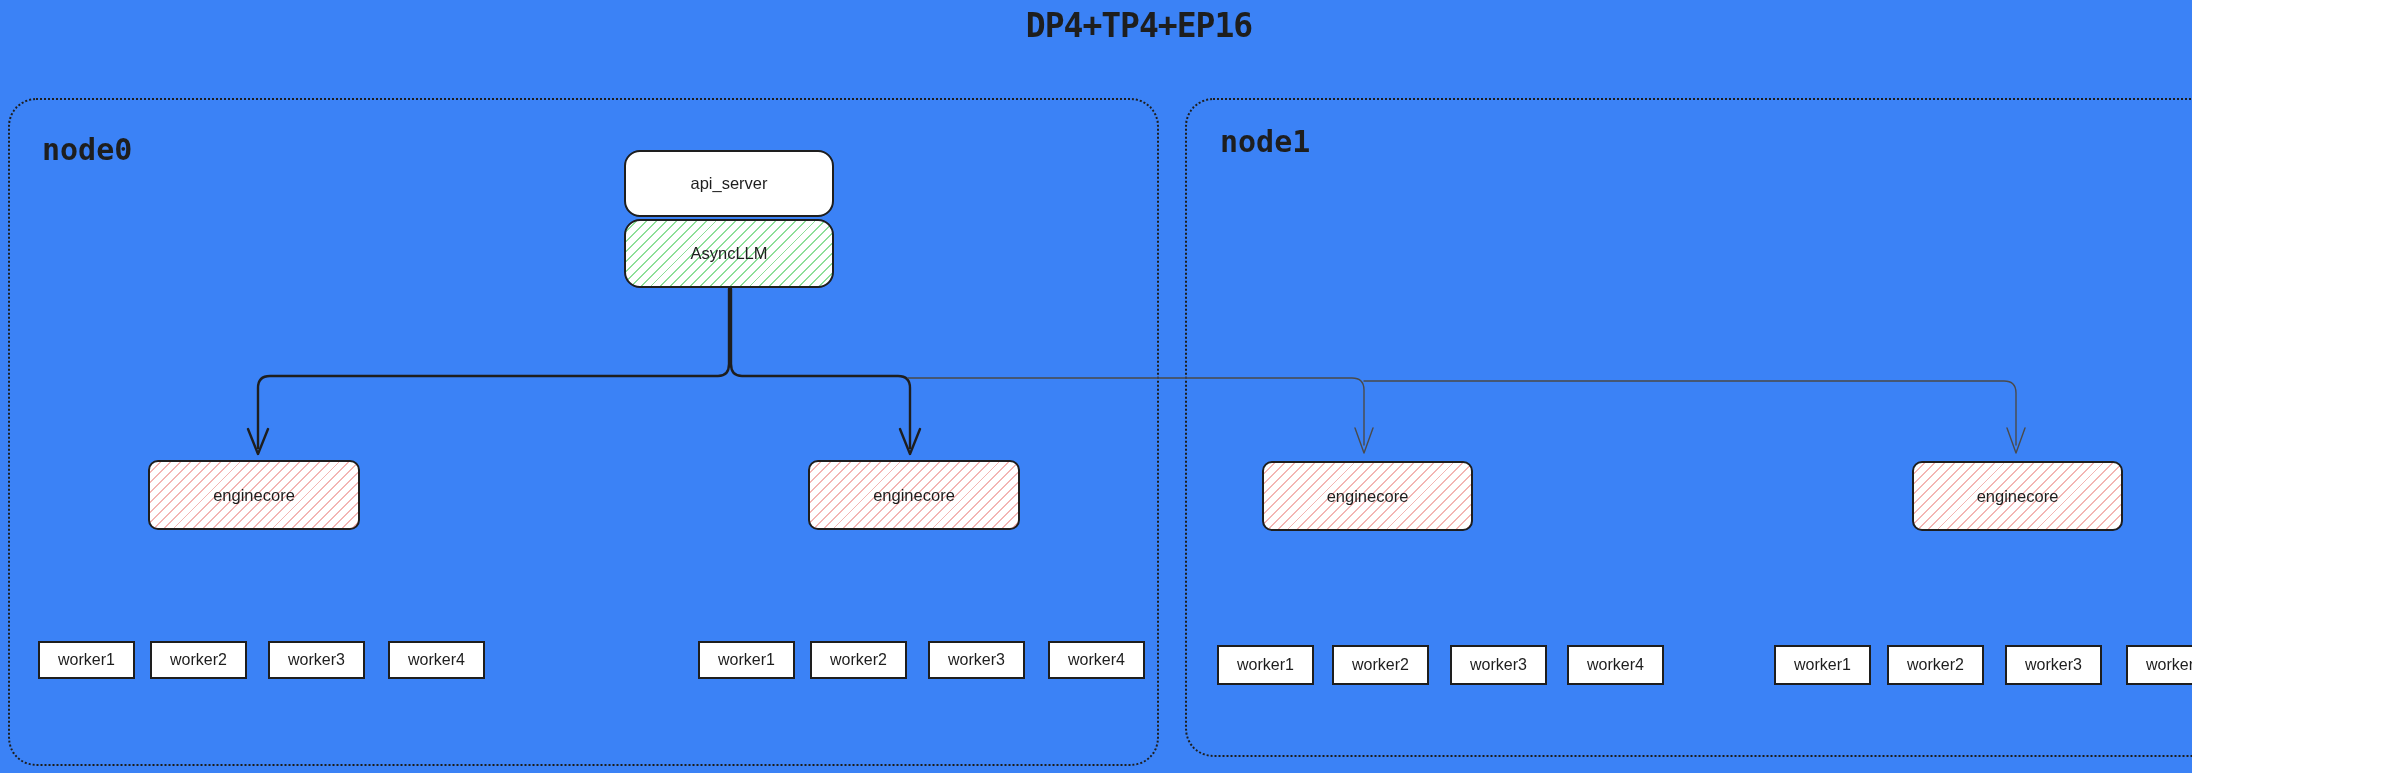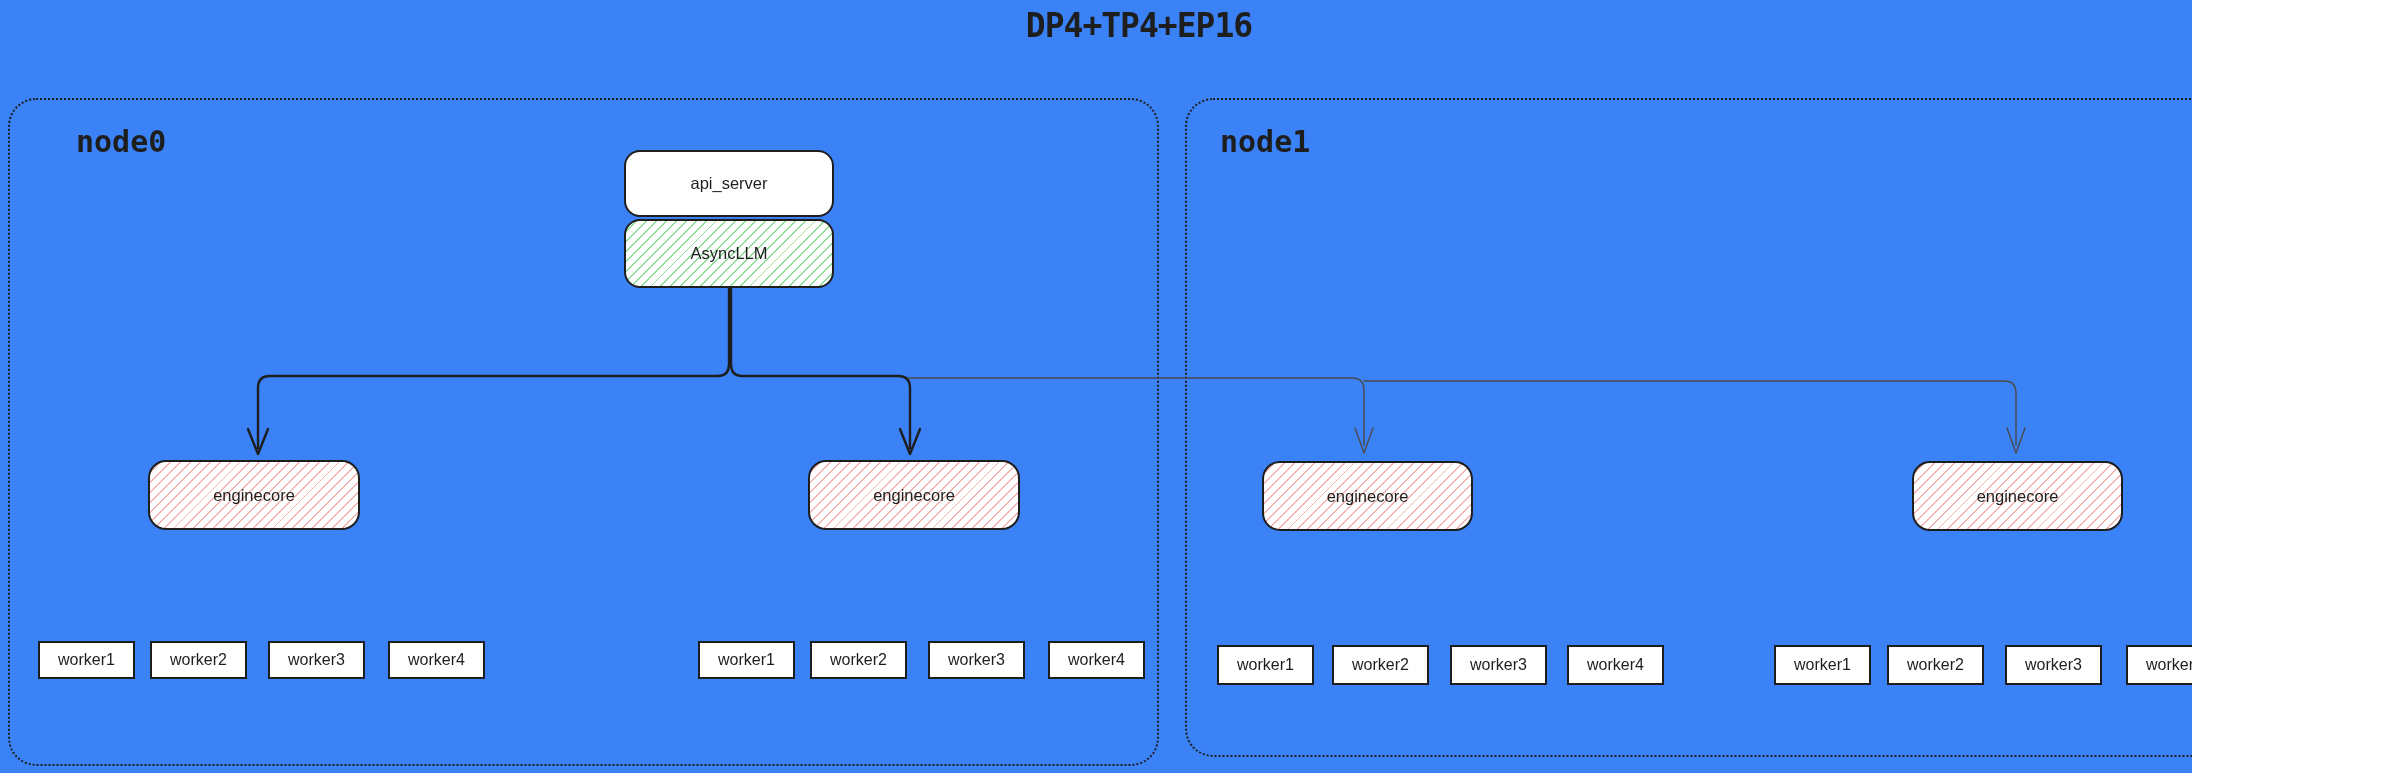--- a/index.html
+++ b/index.html
@@ -53,41 +53,41 @@
   .hatch-green {
     background-image: repeating-linear-gradient(135deg,
       var(--hatch-green) 0px, var(--hatch-green) 1.3px,
       transparent 1.3px, transparent 7px);
   }
   .hatch-red {
     background-image: repeating-linear-gradient(135deg,
       var(--hatch-red) 0px, var(--hatch-red) 1.3px,
       transparent 1.3px, transparent 7px);
   }
-  .enginecore { border-radius: 18px; border-width: 2.4px; }
+  .enginecore { border-radius: 10px; border-width: 2.4px; }
   .worker {
     border-radius: 0;
     border-width: 2px;
     font-size: 16px;
   }
   svg.overlay {
     position: absolute;
     left: 0; top: 0;
     pointer-events: none;
   }
 </style>
 </head>
 <body>
 
 <div class="canvas">
 
   <div class="title">DP4+TP4+EP16</div>
 
   <div class="node-box" style="left:8px; top:98px; width:1147px; height:664px;"></div>
-  <div class="node-label" style="left:42px; top:124px;margin-left:34px;">node0</div>
+  <div class="node-label" style="left:42px; top:132px;">node0</div>
 
   <div class="node-box" style="left:1185px; top:98px; width:1186px; height:655px;"></div>
   <div class="node-label" style="left:1220px; top:124px;">node1</div>
 
   <div class="box hatch-green" style="left:624px; top:219px; width:210px; height:69px;">AsyncLLM</div>
   <div class="box" style="left:624px; top:150px; width:210px; height:67px;">api_server</div>
 
   <svg class="overlay" width="2383" height="773" viewBox="0 0 2383 773">
     <path d="M 258 448 V 388 Q 258 376 270 376 H 718 Q 729 376 729 364 V 289" fill="none" stroke="#1e1e1e" stroke-width="2.4" stroke-linecap="round"></path>
     <path d="M 910 448 V 388 Q 910 376 898 376 H 742 Q 731 376 731 364 V 289" fill="none" stroke="#1e1e1e" stroke-width="2.4" stroke-linecap="round"></path>

